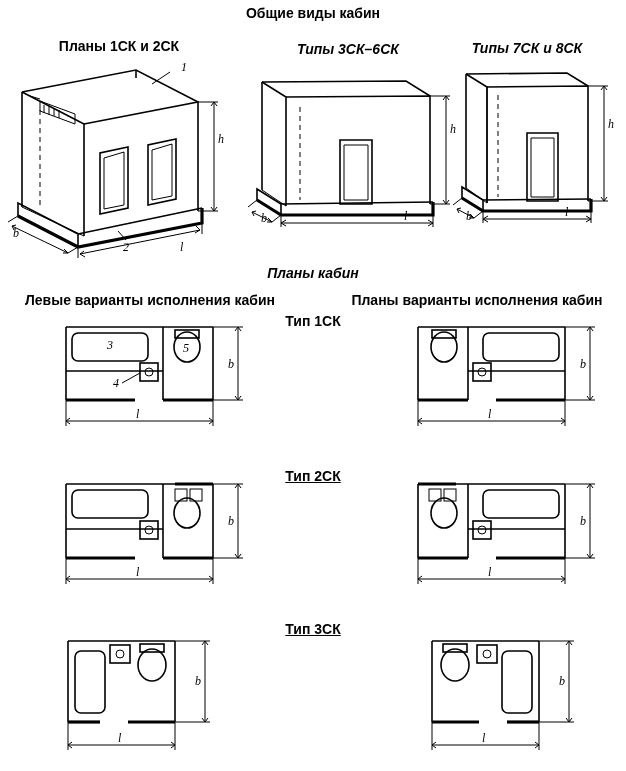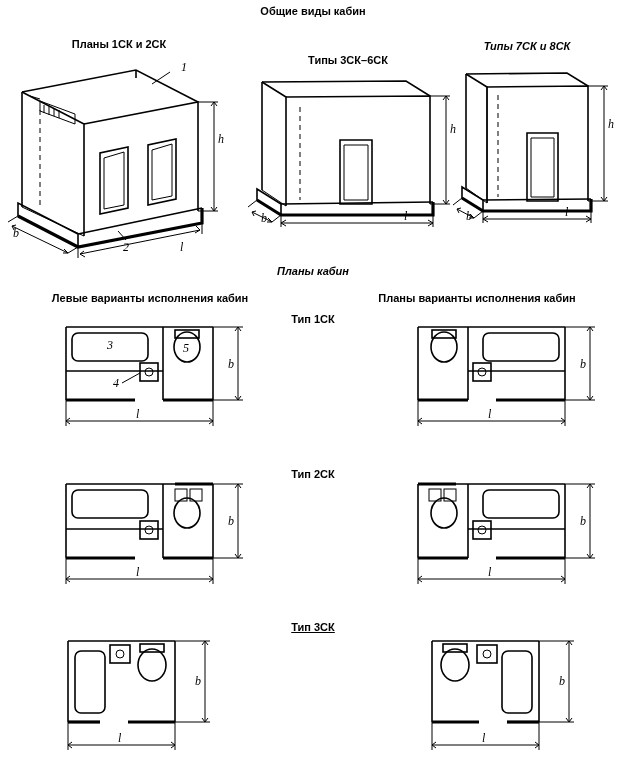--- a/index.html
+++ b/index.html
@@ -1,48 +1,48 @@
 <!DOCTYPE html>
 <html><head>
 <meta charset="utf-8">
 <style>
   html,body{margin:0;padding:0;background:#ffffff;}
   body{
     width:626px;height:771px;position:relative;overflow:hidden;
     font-family:"Liberation Sans", sans-serif;
     color:#000;
   }
-  .lbl{position:absolute;font-size:11px;white-space:nowrap;}
+  .lbl{position:absolute;font-size:14px;white-space:nowrap;}
   .lbl.b{font-weight:bold;}
   .ctr{transform:translateX(-50%);}
   svg{position:absolute;left:0;top:0;}
   .ln{stroke:#000;fill:none;}
   .thin{stroke-width:1;}
   .med{stroke-width:1.6;}
   .thick{stroke-width:3.2;}
   .dash{stroke-dasharray:5 4;stroke-width:1;}
   .fillnone{fill:none;}
   .txt{font-family:"Liberation Serif", serif;font-style:italic;font-size:12px;}
   .num{font-family:"Liberation Serif", serif;font-style:italic;font-size:12px;}
 </style>
 </head>
 <body>
 
 <div class="lbl b ctr" style="left:313px;top:5px;">Общие виды кабин</div>
 <div class="lbl b ctr" style="left:313px;top:265px;font-style:italic;">Планы кабин</div>
 
 <div class="lbl b ctr" style="left:119px;top:38px;">Планы 1СК и 2СК</div>
-<div class="lbl b ctr" style="left:348px;top:54px;">Типы 3СК–6СК</div>
+<div class="lbl b ctr" style="left:348px;top:41px;font-style:italic;">Типы 3СК–6СК</div>
 <div class="lbl b ctr" style="left:527px;top:40px;font-style:italic;">Типы 7СК и 8СК</div>
 
 <div class="lbl b ctr" style="left:150px;top:292px;">Левые варианты исполнения кабин</div>
 <div class="lbl b ctr" style="left:477px;top:292px;">Планы варианты исполнения кабин</div>
 
 <div class="lbl b ctr" style="left:313px;top:313px;text-align:center;">Тип 1СК</div>
-<div class="lbl b ctr" style="left:313px;top:468px;">Тип 2СК</div>
+<div class="lbl b ctr" style="left:313px;top:468px;text-decoration:underline;">Тип 2СК</div>
 <div class="lbl b ctr" style="left:313px;top:621px;text-decoration:underline;">Тип 3СК</div>
 
 <svg width="626" height="771" viewBox="0 0 626 771">
 
   <g>
 
     <path class="ln thick" d="M18,216 L78,247 L202,223 L202,208"></path>
     <path class="ln med" d="M18,216 L18,203 L78,234 L78,247"></path>
     <path class="ln med" d="M78,234 L202,208"></path>
 

